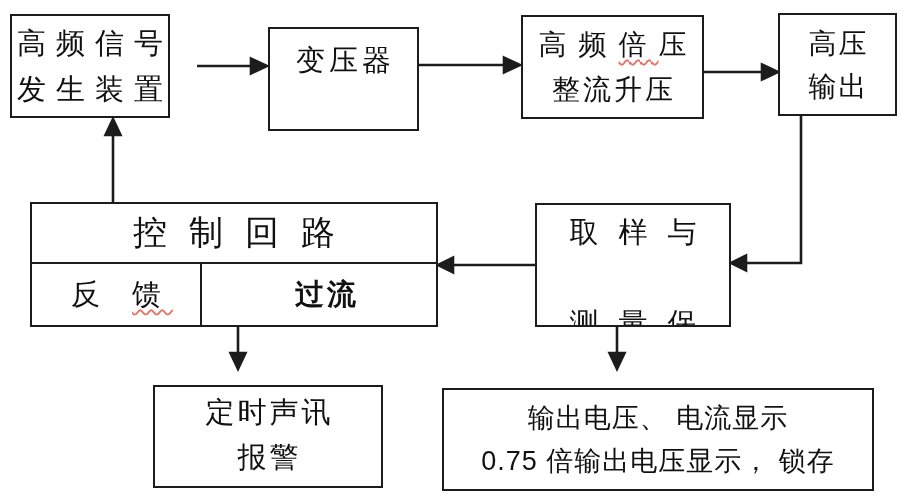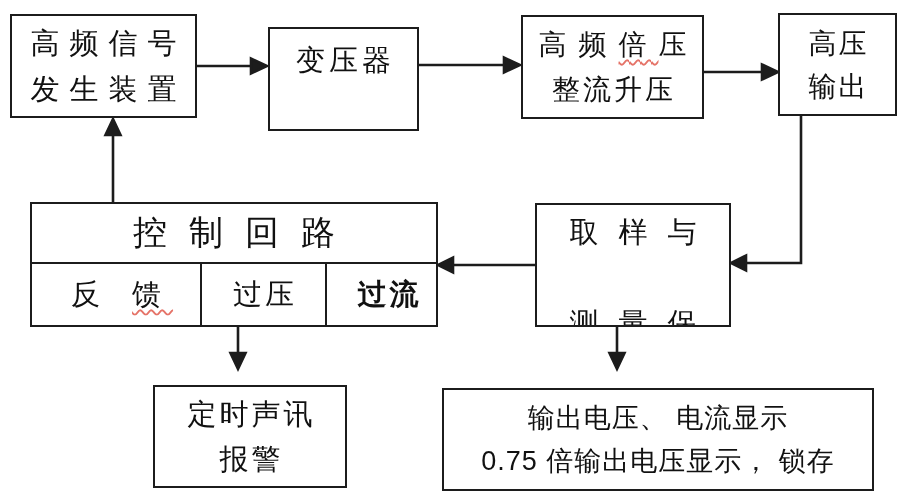--- a/index.html
+++ b/index.html
@@ -22,21 +22,21 @@
   }
   .bl-line{white-space:pre;}
   .misspell{
     text-decoration:underline;
     text-decoration-style:wavy;
     text-decoration-color:var(--misspell);
     text-decoration-thickness:1.5px;
     text-underline-offset:5px;
   }
   
-  #box-hf{left:10px;top:14px;width:187px;height:104px;font-size:29px;line-height:46px;letter-spacing:10px;padding-left:10px;}
+  #box-hf{left:10px;top:14px;width:160px;height:104px;font-size:29px;line-height:46px;letter-spacing:10px;padding-left:10px;}
   #box-tr{left:268px;top:14px;width:151px;height:104px;font-size:29px;letter-spacing:4px;padding-left:4px;justify-content:flex-start;padding-top:12px;margin-top:13px;}
   #box-db{left:521px;top:15px;width:183px;height:104px;font-size:28px;line-height:45px;}
   #box-db .l1{letter-spacing:12px;padding-left:12px;white-space:pre;}
   #box-db .l2{letter-spacing:3px;padding-left:3px;}
   #box-hv{left:778px;top:13px;width:119px;height:103px;font-size:28px;line-height:43px;letter-spacing:2px;padding-left:2px;}
   
   #box-ctrl{left:30px;top:202px;width:408px;height:125px;padding:0;align-items:stretch;justify-content:flex-start;}
   .ctrl-header{
     height:60px;border-bottom:2.5px solid var(--line);box-sizing:border-box;
     display:flex;align-items:center;justify-content:center;
@@ -50,21 +50,21 @@
   .ctrl-cell.bl{border-left:2.5px solid var(--line);}
   #cell-fb{width:168px;letter-spacing:12px;padding-left:12px;}
   #cell-ov{width:125px;letter-spacing:3px;padding-left:3px;}
   #cell-oc{flex:1;letter-spacing:3px;padding-left:16px;font-weight:bold;}
   
   #box-sm{
     left:535px;top:203px;width:196px;height:124px;overflow:hidden;
     justify-content:flex-start;padding-top:4px;font-size:29px;line-height:47px;letter-spacing:6px;padding-left:6px;gap:44px;
   }
   
-  #box-al{left:153px;top:385px;width:194px;height:103px;font-size:29px;line-height:45px;letter-spacing:3px;padding-left:3px;}
+  #box-al{left:153px;top:385px;width:230px;height:103px;font-size:29px;line-height:45px;letter-spacing:3px;padding-left:3px;font-family:Liberation Mono, monospace;}
   #box-dp{left:442px;top:388px;width:432px;height:103px;font-size:27px;line-height:43px;letter-spacing:1px;}
 </style>
 </head>
 <body>
 
 <div id="canvas">
 
   <svg id="connectors" viewBox="0 0 909 504" stroke="var(--line)" stroke-width="2.6" fill="var(--line)">
     <g>
       <line x1="197" y1="66" x2="251" y2="66"></line>
@@ -116,21 +116,20 @@
 
   <div class="box" id="box-hv">
     <div class="bl-line">高压</div>
     <div class="bl-line">输出</div>
   </div>
 
   <div class="box" id="box-ctrl">
     <div class="ctrl-header">控制回路</div>
     <div class="ctrl-row">
       <div class="ctrl-cell" id="cell-fb"><span>反 </span><span class="misspell">馈</span></div>
-      <div class="ctrl-cell bl" id="cell-ov">过压</div>
       <div class="ctrl-cell bl" id="cell-oc">过流</div>
     </div>
   </div>
 
   <div class="box" id="box-sm">
     <div class="bl-line">取 样 与</div>
     <div class="bl-line">测 量,保</div>
     <div class="bl-line">护</div>
   </div>
 

